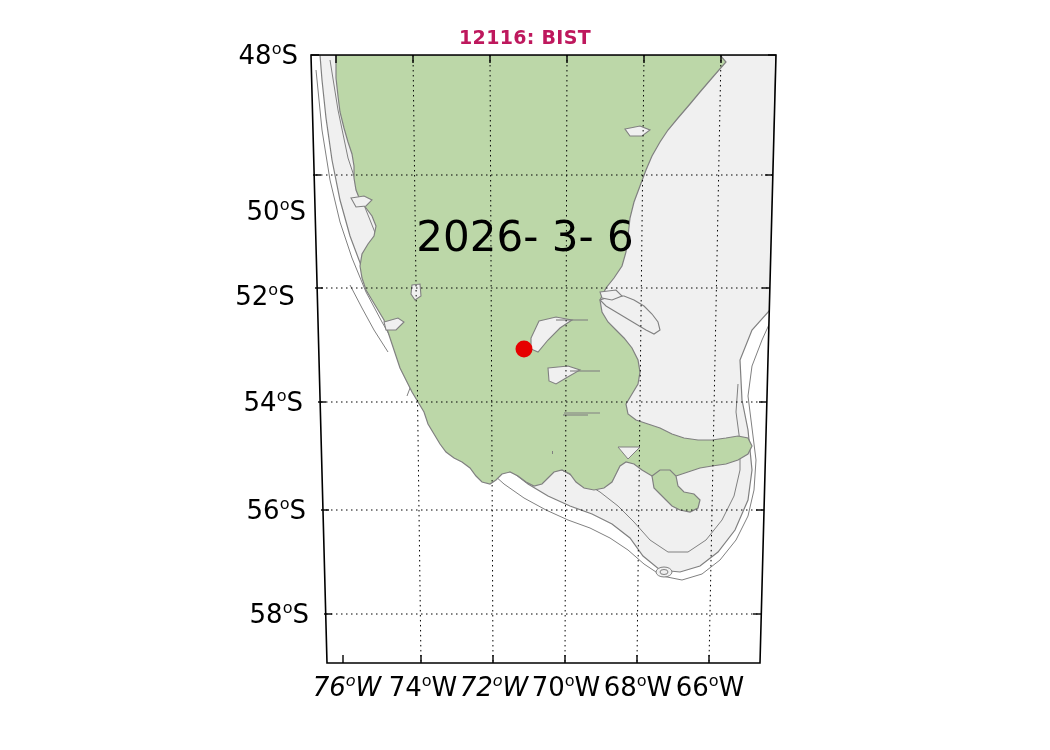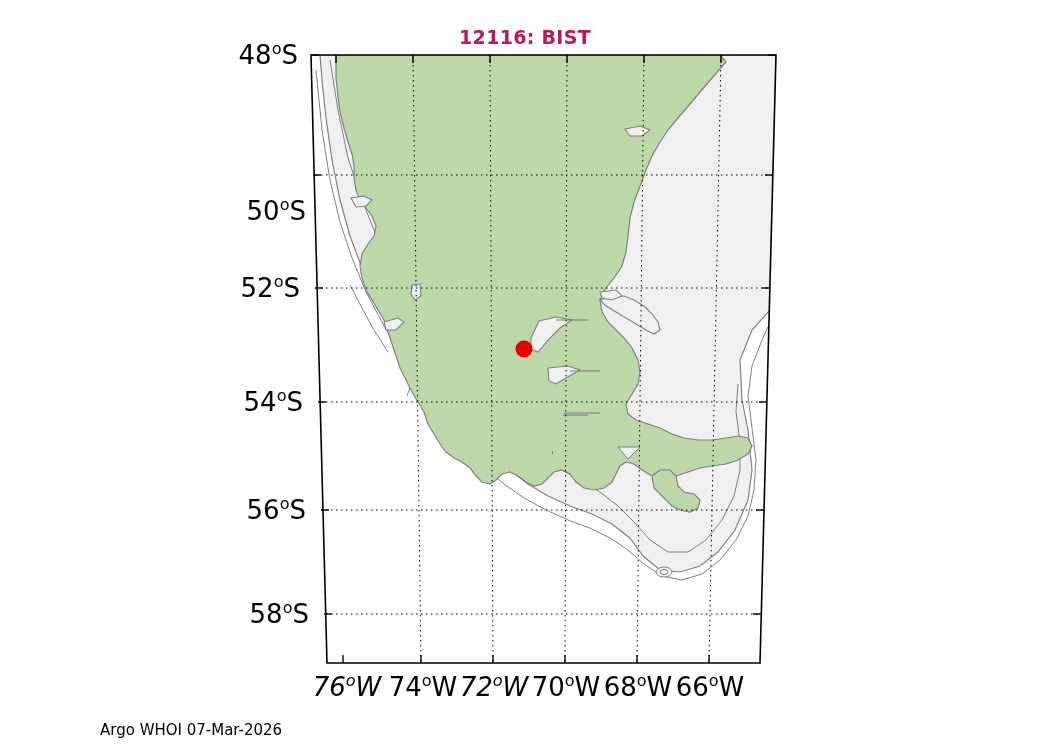--- a/index.html
+++ b/index.html
@@ -441,29 +441,29 @@
       <line x1="567" y1="55" x2="567" y2="63"></line>
       <line x1="644" y1="55" x2="644" y2="63"></line>
       <line x1="721" y1="55" x2="721" y2="63"></line>
     </g>
 
     <circle cx="524" cy="349" r="8.5" fill="#e60000" stroke="none"></circle>
   </svg>
 
   <div class="tick-label ylab" style="left:228px; top:55px; width:70px;">48<sup>o</sup>S</div>
   <div class="tick-label ylab" style="left:236px; top:175px; width:70px;margin-top:36px;">50<sup>o</sup>S</div>
-  <div class="tick-label ylab" style="left:230px; top:288px; width:70px;">52<sup>o</sup>S</div>
+  <div class="tick-label ylab" style="left:230px; top:296px; width:70px;text-align:center;">52<sup>o</sup>S</div>
   <div class="tick-label ylab" style="left:233px; top:402px; width:70px;">54<sup>o</sup>S</div>
   <div class="tick-label ylab" style="left:236px; top:510px; width:70px;">56<sup>o</sup>S</div>
   <div class="tick-label ylab" style="left:239px; top:614px; width:70px;">58<sup>o</sup>S</div>
 
   <div class="tick-label xlab" style="left:347px; top:672px;font-style:italic;">76<sup>o</sup>W</div>
   <div class="tick-label xlab" style="left:423px; top:672px;">74<sup>o</sup>W</div>
   <div class="tick-label xlab" style="left:494px; top:672px;font-style:italic;">72<sup>o</sup>W</div>
   <div class="tick-label xlab" style="left:566px; top:672px;">70<sup>o</sup>W</div>
   <div class="tick-label xlab" style="left:638px; top:672px;">68<sup>o</sup>W</div>
   <div class="tick-label xlab" style="left:710px; top:672px;">66<sup>o</sup>W</div>
 
 
-
-  <div id="footer-credit">Argo WHOI 07-Mar-2026</div>
+  <div id="bist-date">2026- 3- 6</div>
+
 
 </div>
 
 </body></html>

